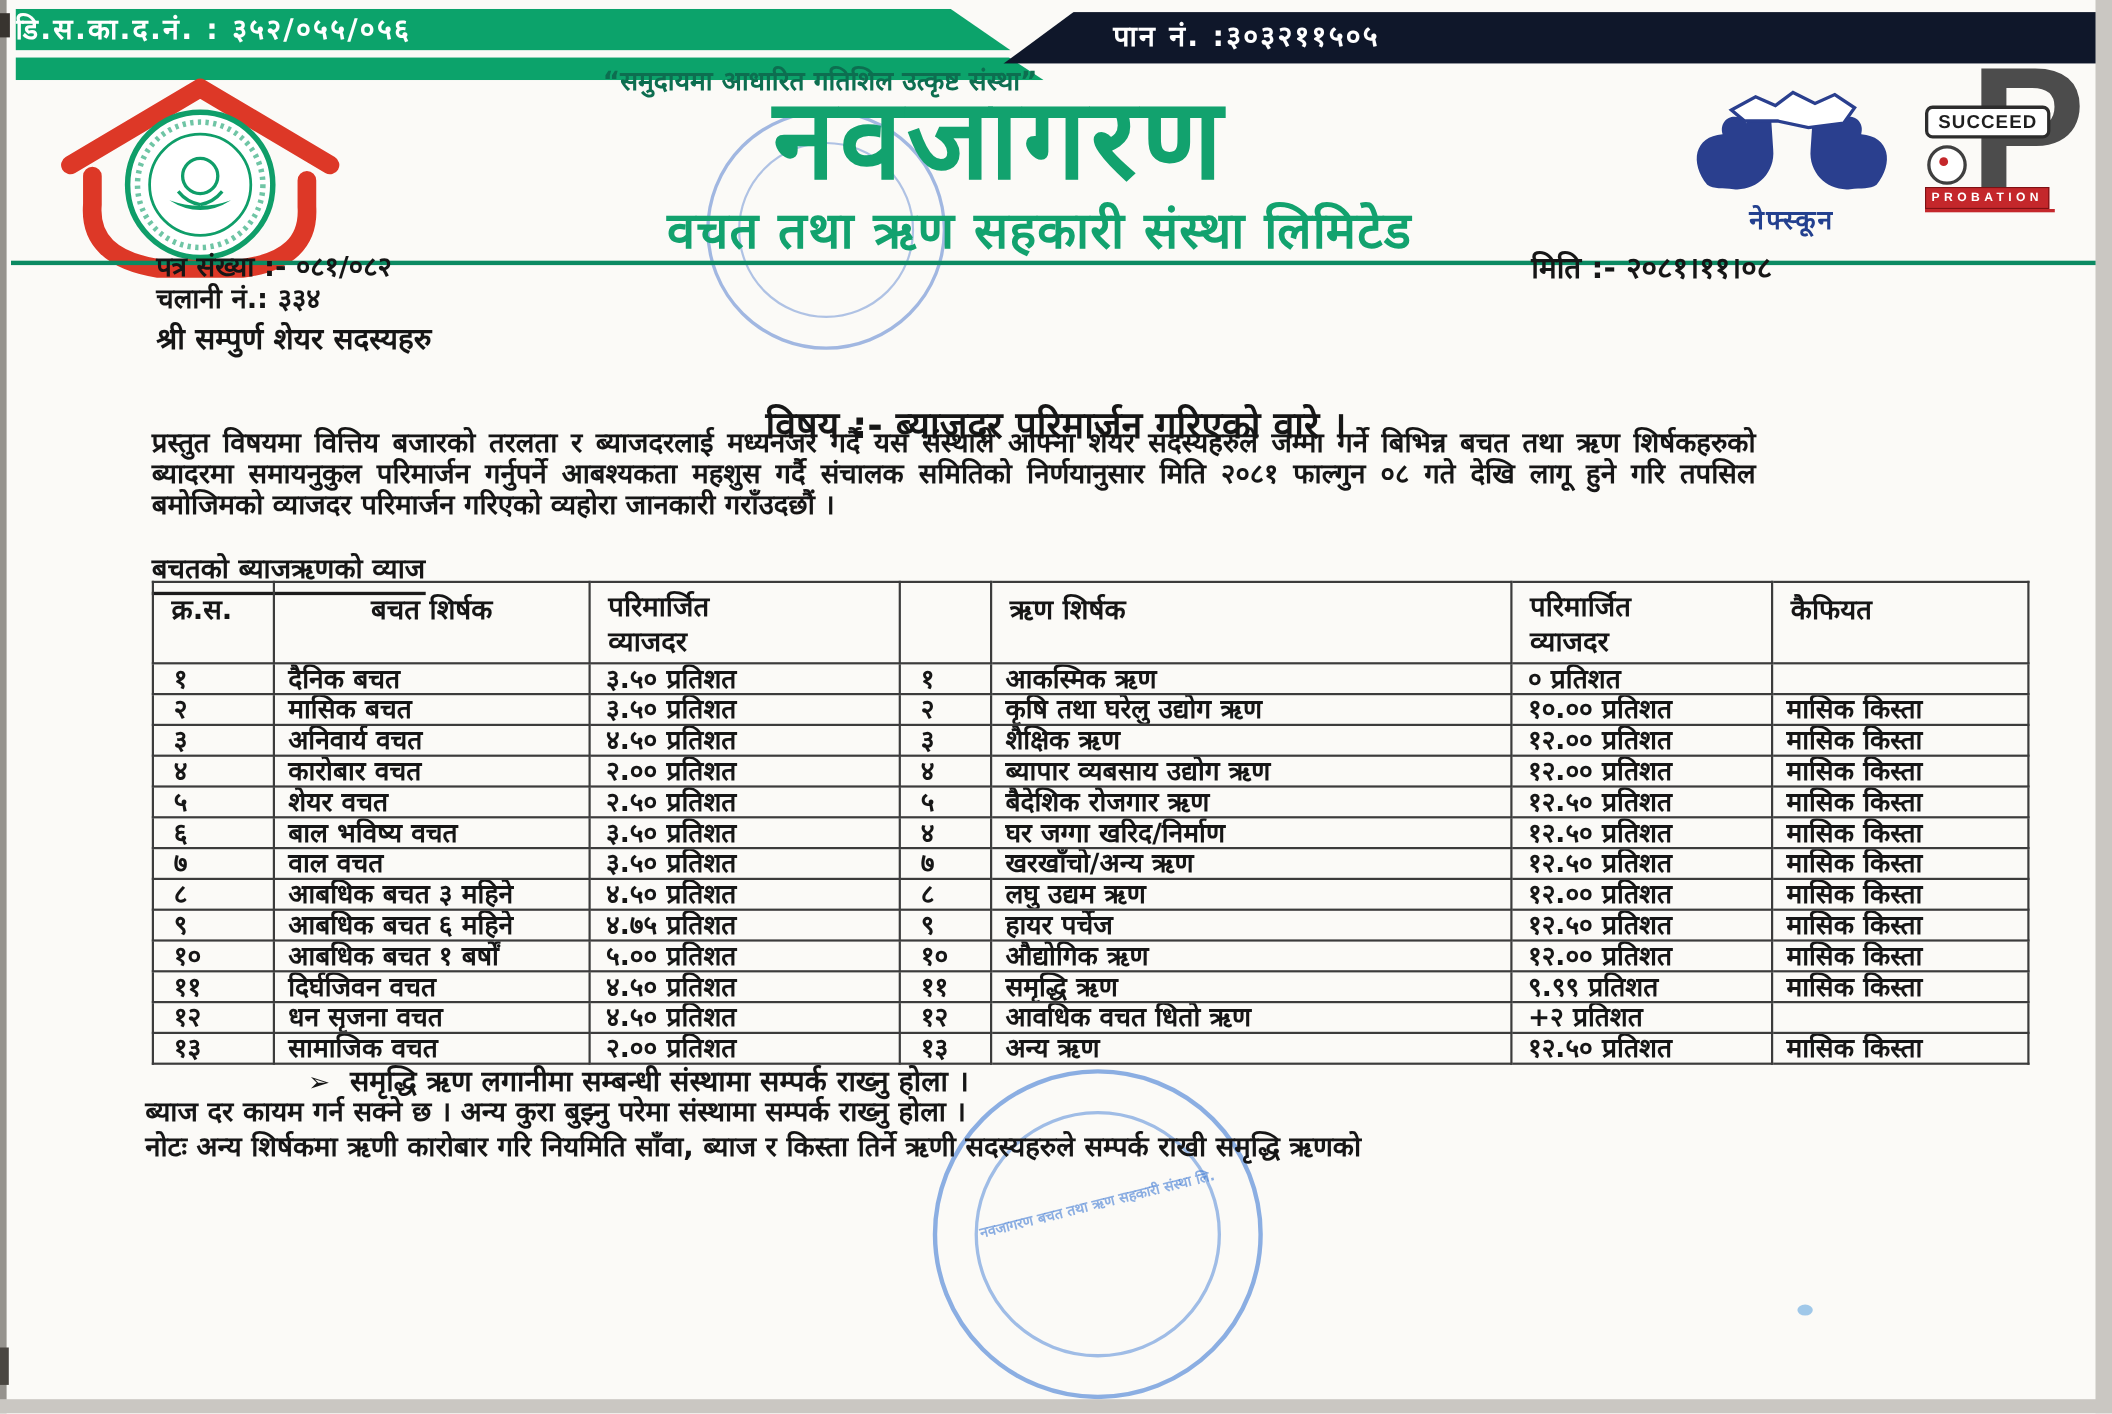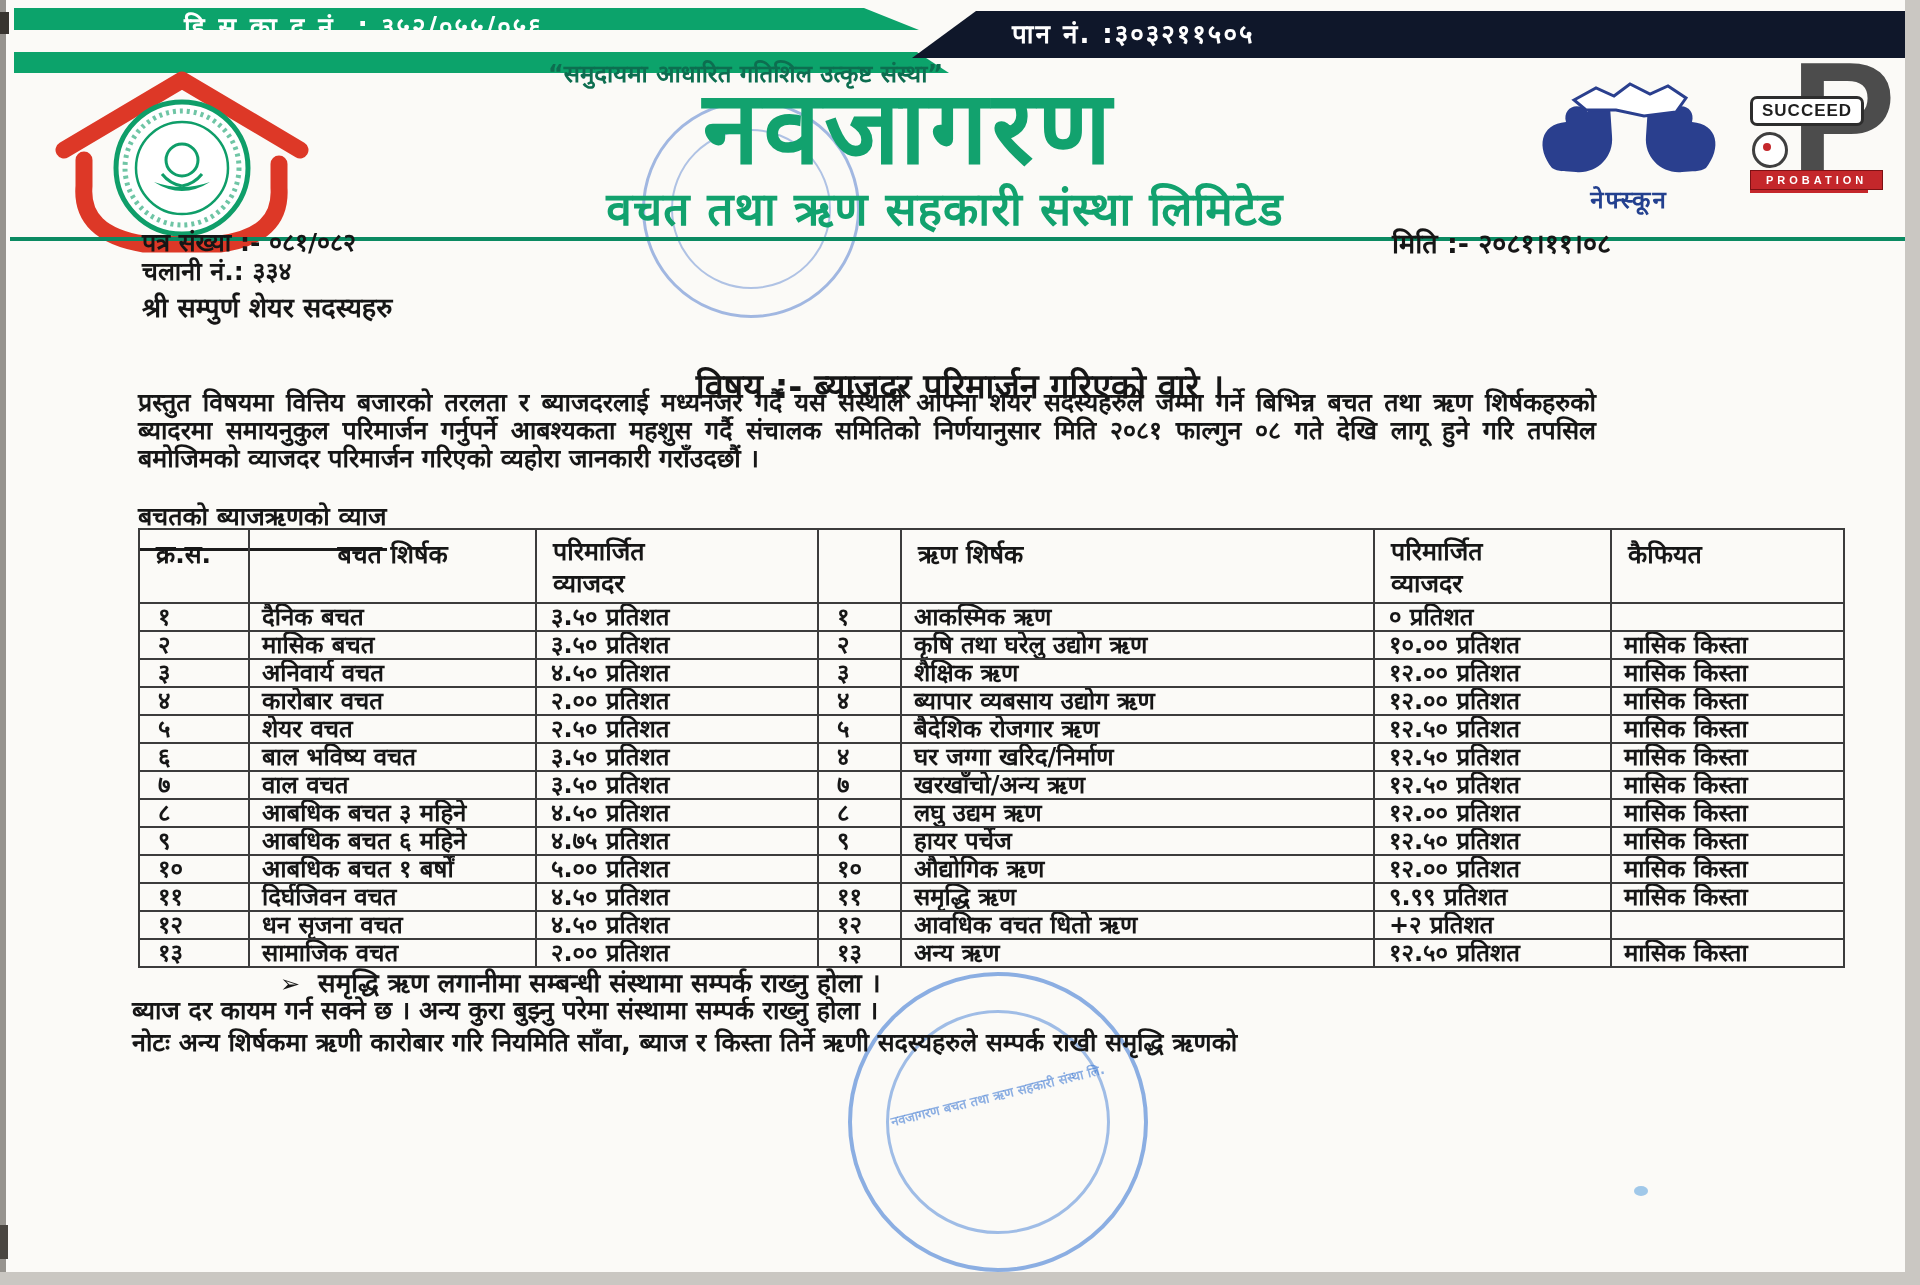--- a/index.html
+++ b/index.html
@@ -11,24 +11,24 @@
   }
   
   .edge-left{position:absolute;left:0;top:0;width:6px;height:100%;background:#96938e;z-index:9}
   .edge-right{position:absolute;right:0;top:0;width:15px;height:100%;background:#cac7c2;z-index:9}
   .edge-bottom{position:absolute;left:0;bottom:0;width:100%;height:13px;background:#cac7c2;z-index:9}
   .corner-mark-top{position:absolute;left:0;top:12px;width:9px;height:22px;background:#38342f;z-index:10}
   .corner-mark-bottom{position:absolute;left:0;top:1225px;width:8px;height:34px;background:#4a4641;z-index:10}
 
   
   .bar-reg{
-    position:absolute;left:14px;top:8px;width:905px;height:22px;background:#0ca36b;
+    position:absolute;left:14px;top:8px;width:905px;height:38px;background:#0ca36b;
     clip-path:polygon(0 0, calc(100% - 55px) 0, 100% 100%, 0 100%);
     color:#fff;font-size:26px;font-weight:700;line-height:38px;
-    padding-left:170px;box-sizing:border-box;letter-spacing:2px;z-index:2;
+    box-sizing:border-box;letter-spacing:2px;z-index:2;
   }
   .bar-reg2{
     position:absolute;left:14px;top:52px;width:935px;height:21px;background:#0ca36b;
     clip-path:polygon(0 0, calc(100% - 32px) 0, 100% 100%, 0 100%);z-index:2;
   }
   .bar-pan{
     position:absolute;left:912px;top:11px;width:996px;height:47px;background:#0f172a;
     clip-path:polygon(64px 0, 100% 0, 100% 100%, 0 100%);
     color:#fff;font-size:26px;font-weight:700;line-height:47px;
     padding-left:100px;box-sizing:border-box;letter-spacing:2px;z-index:2;
@@ -58,37 +58,37 @@
   .succeed-p{position:absolute;right:2px;top:-20px;font-size:158px;font-weight:900;color:#4c4c4c;line-height:1;font-family:"Liberation Sans",sans-serif}
   .succeed-box{
     position:absolute;left:2px;top:38px;background:#fff;border:3px solid #2d2d2d;border-radius:7px;
     padding:2px 9px;font-size:17px;font-weight:800;color:#1f1f1f;letter-spacing:1px;
     font-family:"Liberation Sans",sans-serif;
   }
   .succeed-badge{position:absolute;left:4px;top:74px;width:30px;height:30px;border:3px solid #3f3f3f;border-radius:50%;background:#fff}
   .succeed-badge::after{content:"";position:absolute;left:8px;top:8px;width:8px;height:8px;border-radius:50%;background:#c4272b}
   .probation{
     position:absolute;left:2px;top:112px;background:#c4272b;color:#fff;
-    font-size:11px;font-weight:800;letter-spacing:4px;padding:3px 15px;border:1px solid #7d1114;
+    font-size:11px;font-weight:800;letter-spacing:4px;padding:3px 5px;border:1px solid #7d1114;
     font-family:"Liberation Sans",sans-serif;
   }
   .probation-line{position:absolute;left:2px;top:132px;width:118px;height:3px;background:#c4272b}
 
   
   .letter-no{position:absolute;left:142px;top:224px;font-size:25px;font-weight:700;z-index:3}
   .dispatch-no{position:absolute;left:142px;top:253px;font-size:25px;font-weight:700;z-index:3}
   .letter-date{position:absolute;left:1392px;top:224px;font-size:27px;font-weight:700;z-index:3}
   .salutation{position:absolute;left:142px;top:288px;font-size:27px;font-weight:700;z-index:3}
   .subject{position:absolute;left:400px;top:362px;width:1120px;text-align:center;font-size:34px;font-weight:800;z-index:3}
   .body-par{
     position:absolute;left:138px;top:389px;width:1458px;
     font-size:25px;font-weight:600;line-height:28px;text-align:justify;z-index:3;
   }
   .table-heading{position:absolute;left:138px;top:498px;font-size:25px;font-weight:800;z-index:3}
-  .table-heading span{border-bottom:3px solid #1c1c1c;padding-bottom:17px}
+  .table-heading span{border-bottom:3px solid #1c1c1c;padding-bottom:7px}
 
   
   table.rates{
     position:absolute;left:138px;top:528px;width:1705px;z-index:3;
     border-collapse:collapse;table-layout:fixed;background:transparent;
   }
   .rates th,.rates td{border:2px solid #3c3c3c;box-sizing:border-box}
   .rates th{
     font-size:25px;font-weight:700;text-align:left;vertical-align:top;
     padding:6px 0 0 16px;height:74px;

